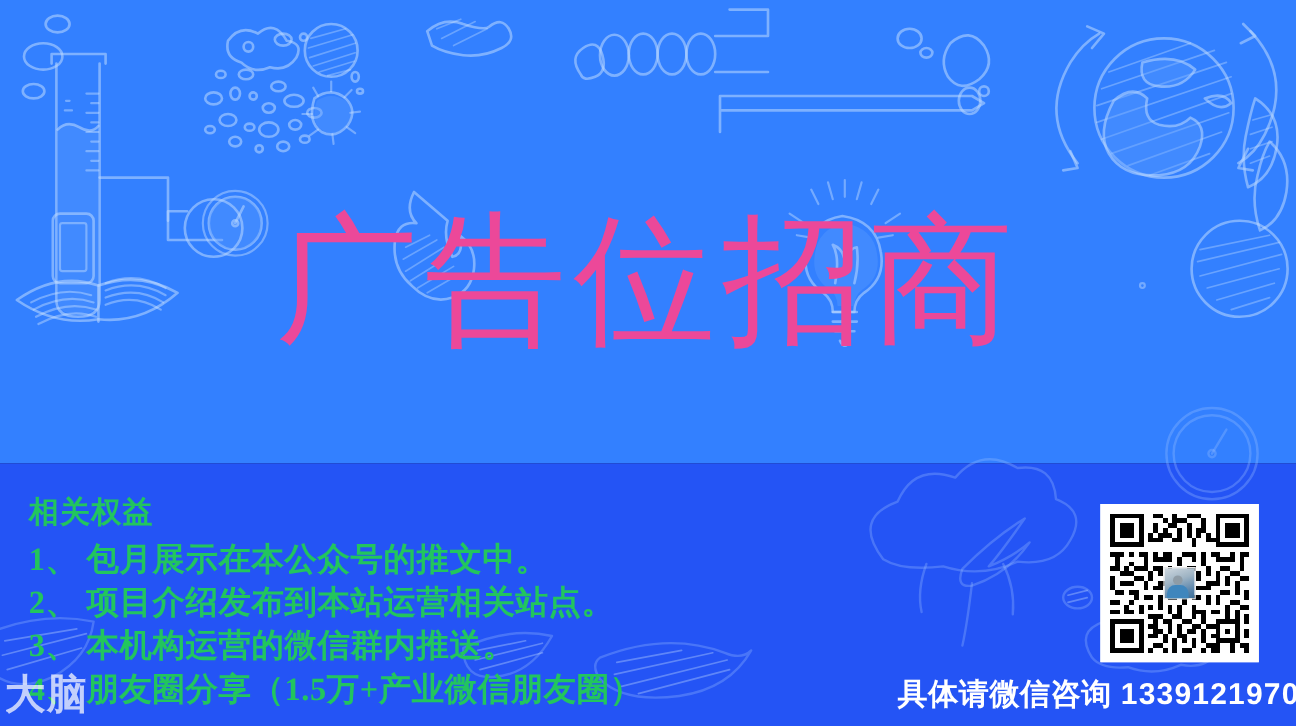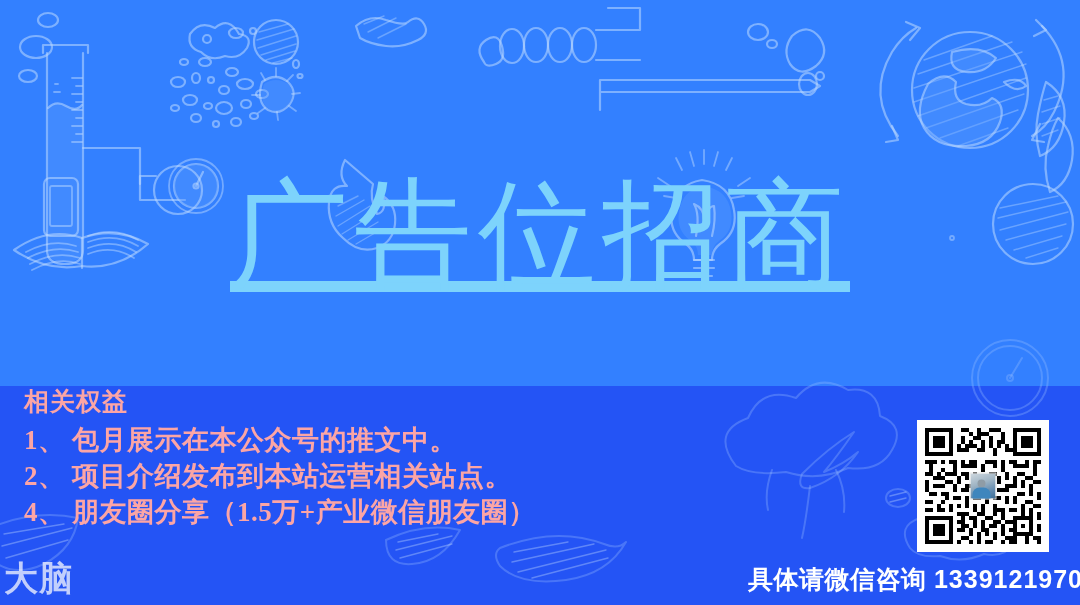--- a/index.html
+++ b/index.html
@@ -42,36 +42,35 @@
   }
   .doodles svg { display: block; }
 
   
   .headline {
     position: absolute;
     left: 0;
     top: 175px;
     width: 1080px;
     text-align: center;
-    color: #7dd3fc;
+    color: #ec4899;
     font-size: 118px;
     line-height: 1.0;
     font-weight: 400;
     letter-spacing: 6px;
     white-space: nowrap;
-    text-decoration: underline;
   }
 
   
   .benefits {
     position: absolute;
     left: 24px;
-    top: 386px;
+    top: 412px;
     width: 700px;
-    color: #fca5a5;
+    color: #22c55e;
   }
   .benefits-title {
     font-size: 25px;
     font-weight: 700;
     line-height: 30px;
     letter-spacing: 1px;
     margin-bottom: 6px;
   }
   .benefit-row {
     font-size: 27px;
@@ -459,20 +458,23 @@
     <div class="benefits-title">相关权益</div>
 
     <div class="benefit-row">
       <span class="benefit-num">1、</span><span>包月展示在本公众号的推文中。</span>
     </div>
 
     <div class="benefit-row">
       <span class="benefit-num">2、</span><span>项目介绍发布到本站运营相关站点。</span>
     </div>
 
+    <div class="benefit-row">
+      <span class="benefit-num">3、</span><span>本机构运营的微信群内推送。</span>
+    </div>
 
     <div class="benefit-row">
       <span class="benefit-num">4、</span><span>朋友圈分享（1.5万+产业微信朋友圈）</span>
     </div>
   </div>
 
   <div class="watermark">大脑</div>
 
   <div class="qr-wrap">
     <svg viewBox="0 0 33 33" shape-rendering="crispEdges" xmlns="http://www.w3.org/2000/svg">

